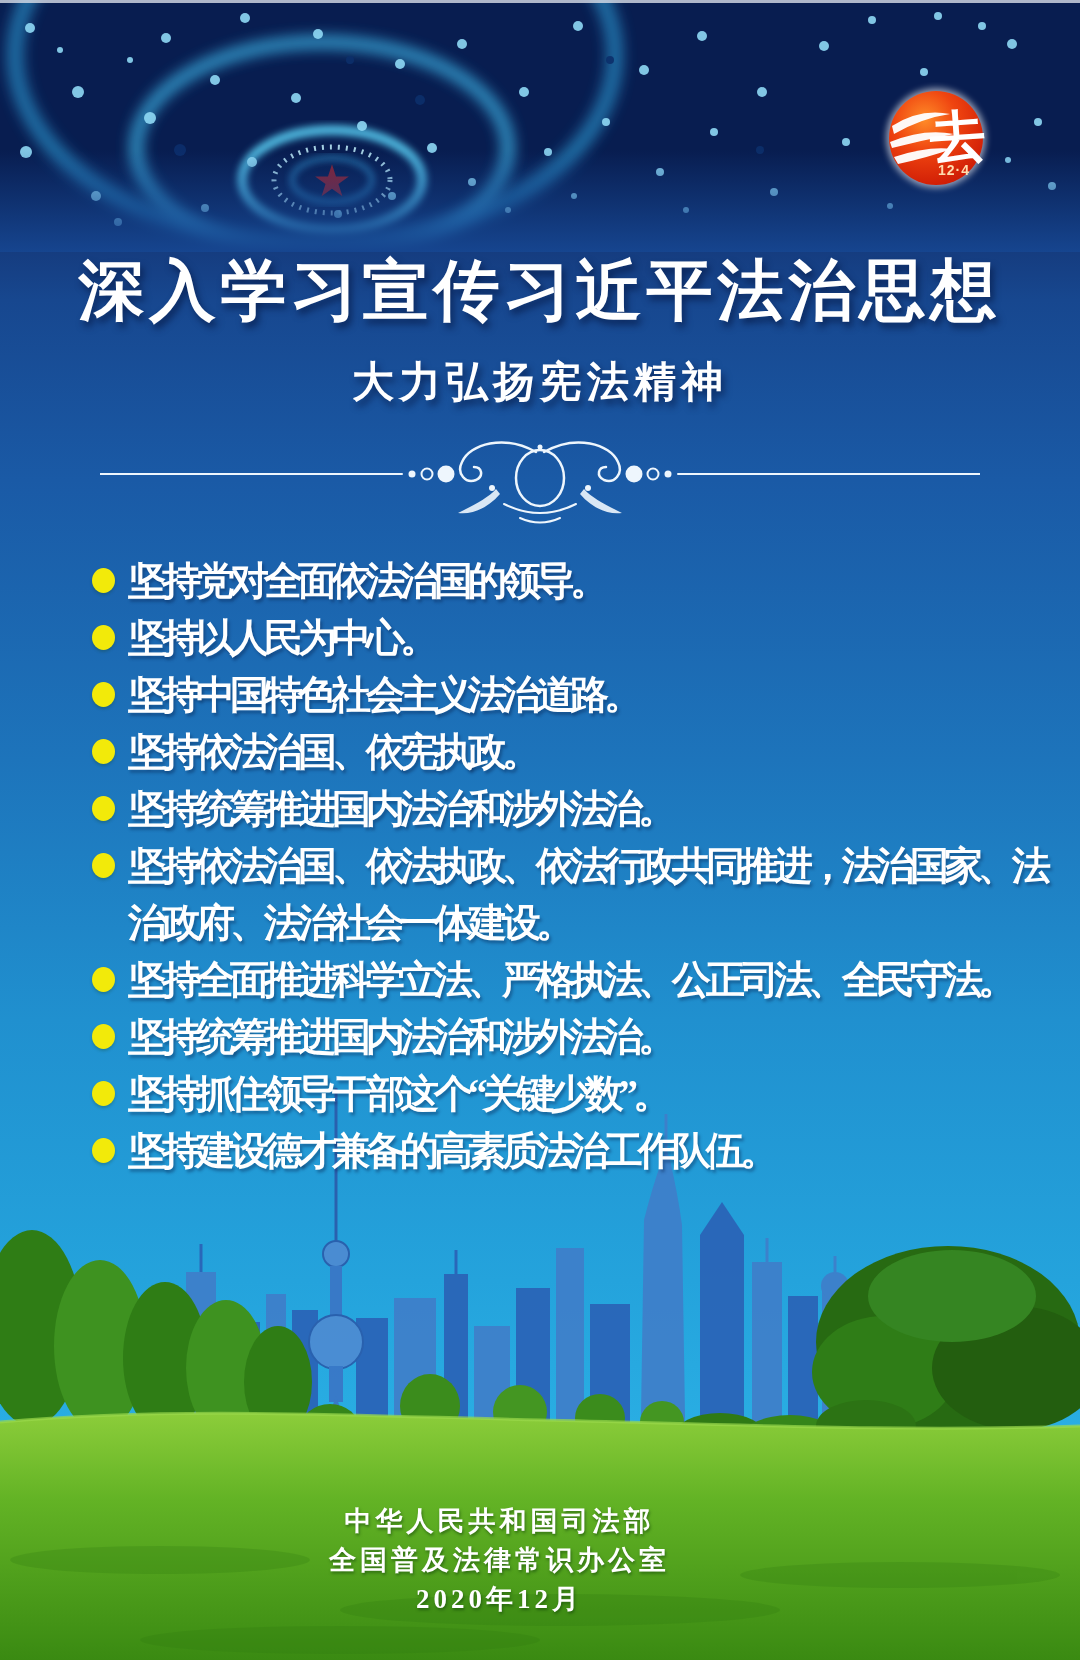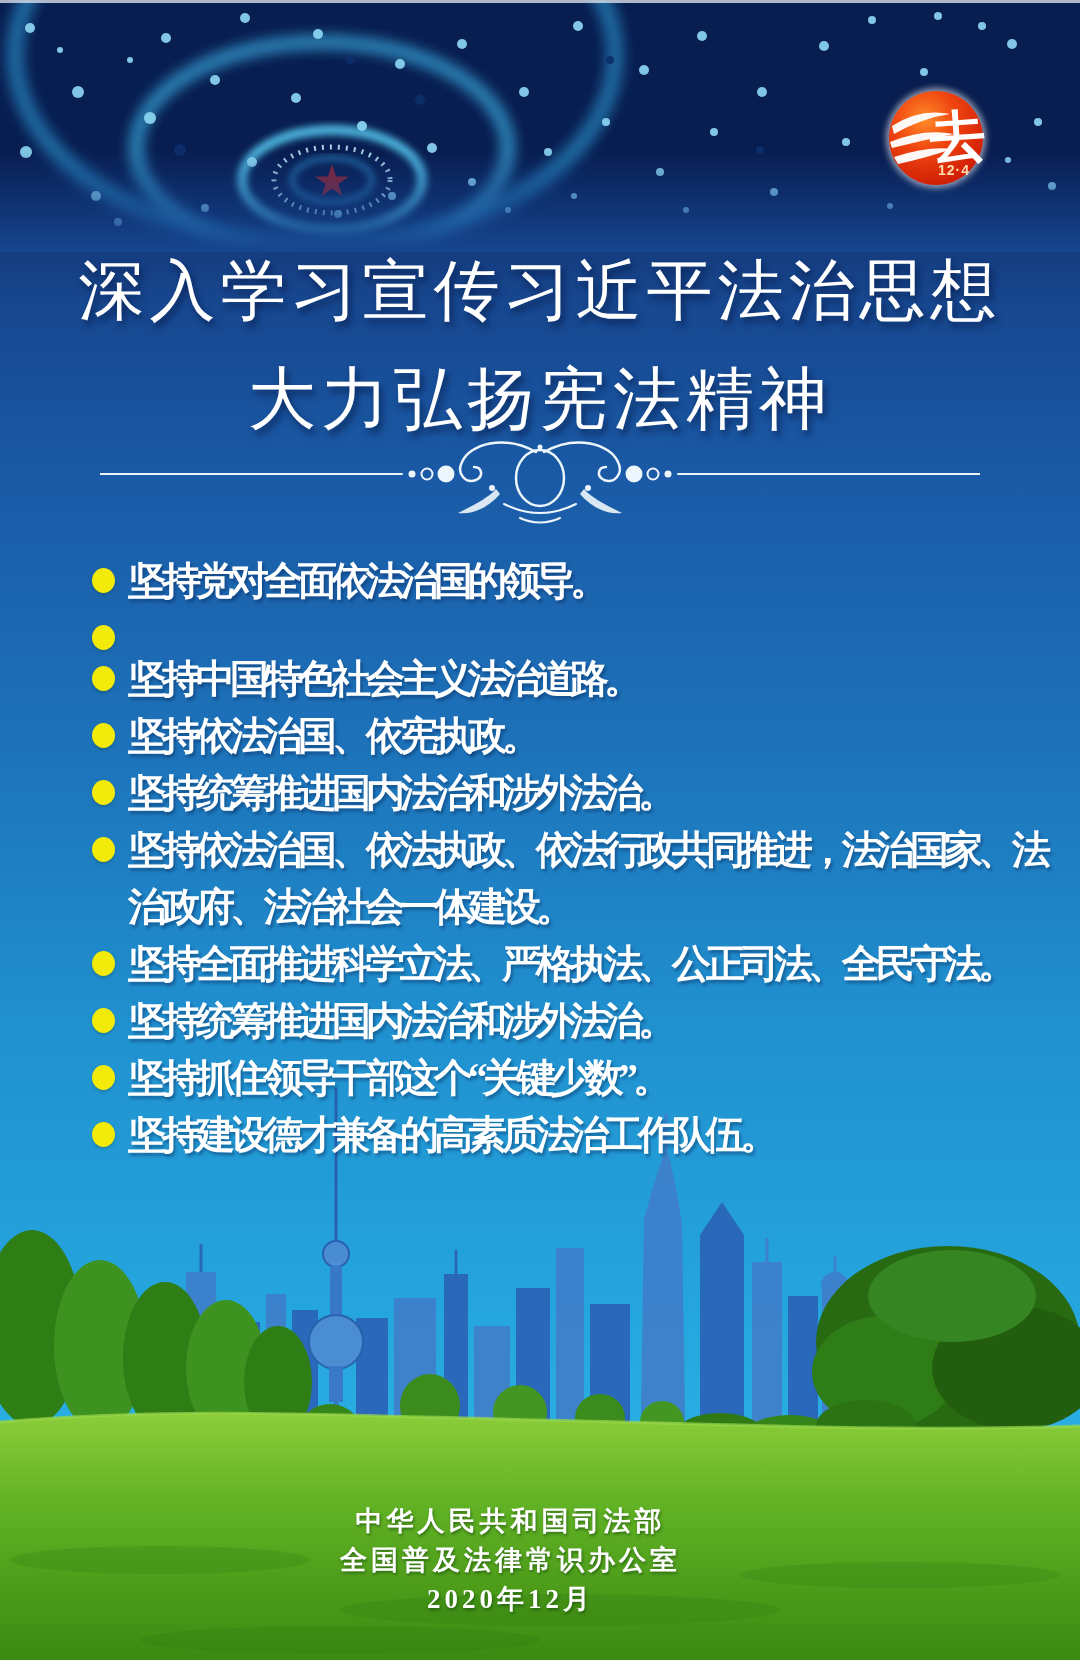--- a/index.html
+++ b/index.html
@@ -9,34 +9,34 @@
     background:linear-gradient(180deg,
       #081c4e 0px,#0f2a66 150px,#13316f 200px,#17478f 300px,
       #1a5aa6 480px,#1d74bb 760px,#2090cf 1020px,#24a3dc 1280px,
       #2aafe4 1450px,#2db5e7 1660px);
   }
   .topline{position:absolute;top:0;left:0;width:1080px;height:3px;background:#d9dfe9;opacity:.8;z-index:5;}
   svg{display:block;}
   .ceiling{position:absolute;top:0;left:0;z-index:1;}
   .logo{position:absolute;top:82px;left:878px;z-index:4;}
   .title-block{position:absolute;top:246px;left:0;width:1080px;text-align:center;z-index:3;
-    color:#ffffff;font-weight:400;}
+    color:#ffffff;font-weight:700;}
   .title-l1{font-size:66px;letter-spacing:5px;text-shadow:3px 5px 7px rgba(4,22,64,.65);}
-  .title-l2{font-size:68px;letter-spacing:5px;margin-top:18px;text-shadow:3px 5px 7px rgba(4,22,64,.65);}
+  .title-l2{font-size:42px;letter-spacing:5px;margin-top:18px;text-shadow:3px 5px 7px rgba(4,22,64,.65);}
   .divider{position:absolute;top:434px;left:100px;z-index:3;}
   .principles{position:absolute;top:540px;left:80px;width:968px;margin:12px;padding:0;list-style:none;z-index:3;}
   .principles li{display:flex;align-items:flex-start;color:#ffffff;
     font-family:"Liberation Serif","DejaVu Serif",serif;font-weight:700;
     font-size:39px;letter-spacing:-5px;line-height:57px;
     text-shadow:2px 3px 3px rgba(8,35,80,.4);}
   .dot{width:23px;height:25px;border-radius:50%;background:#f2ea0a;flex:0 0 auto;
     margin:16px 13px 0 0;box-shadow:0 2px 3px rgba(20,60,20,.25);}
   .skyline{position:absolute;top:1060px;left:0;z-index:1;}
   .nature{position:absolute;top:1180px;left:0;z-index:2;}
-  .footer{position:absolute;top:1502px;left:16px;width:989px;text-align:center;z-index:4;
+  .footer{position:absolute;top:1502px;left:5px;width:989px;text-align:center;z-index:4;
     color:#ffffff;font-family:"Liberation Serif","DejaVu Serif",serif;font-weight:700;}
   .footer div{font-size:27px;letter-spacing:4px;line-height:39px;text-shadow:1px 2px 3px rgba(15,60,10,.55);}
 </style>
 </head>
 <body>
 
 <div class="poster">
   <div class="topline"></div>
 
   <svg class="ceiling" width="1080" height="252" viewBox="0 0 1080 252">
@@ -172,20 +172,21 @@
     </g>
   </svg>
 
   <ul class="principles">
     <li>
         <span class="dot"></span>
         <span>坚持党对全面依法治国的领导。</span>
       </li>
     <li>
         <span class="dot"></span>
+        <span>坚持以人民为中心。</span>
       </li>
     <li>
         <span class="dot"></span>
         <span>坚持中国特色社会主义法治道路。</span>
       </li>
     <li>
         <span class="dot"></span>
         <span>坚持依法治国、依宪执政。</span>
       </li>
     <li>

